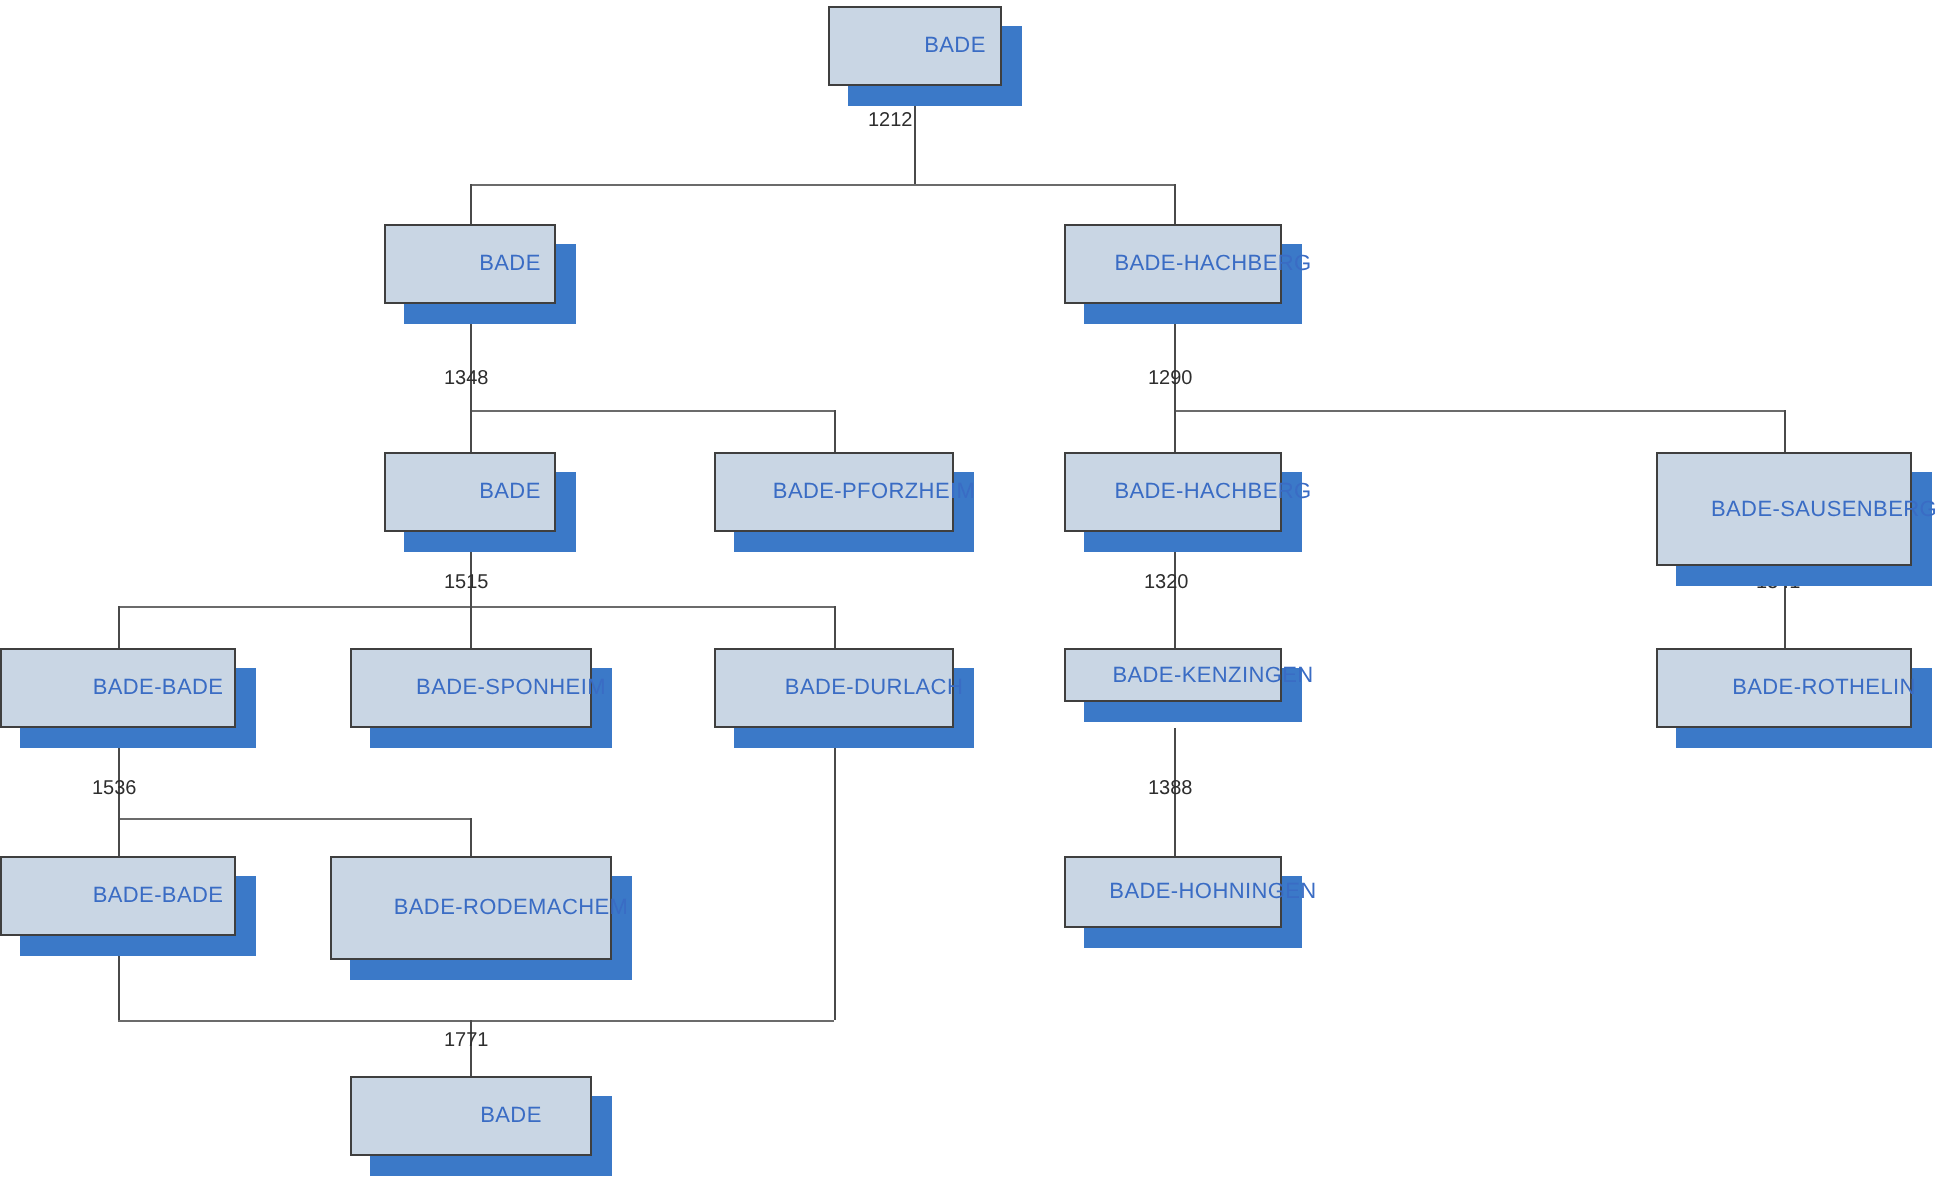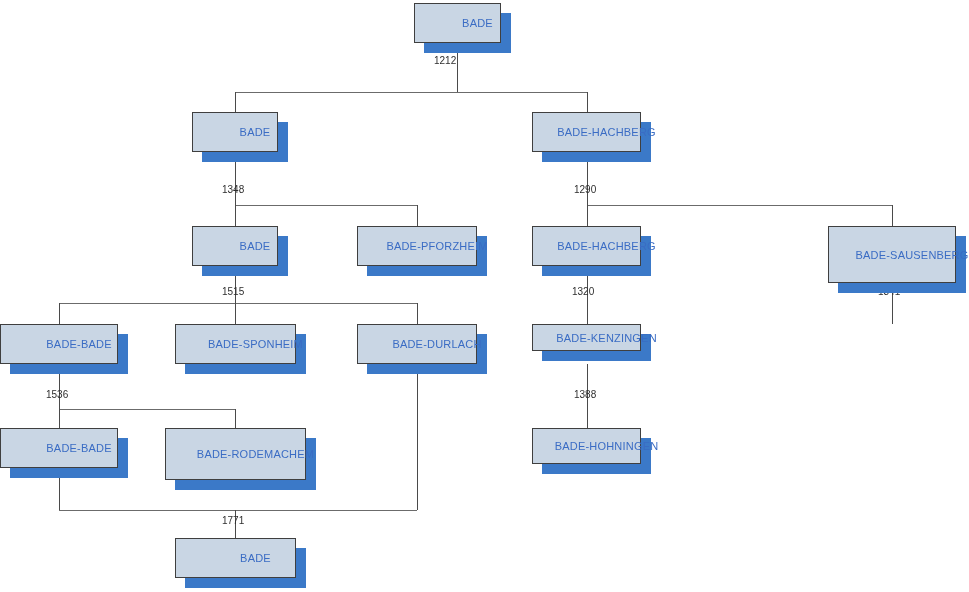--- a/index.html
+++ b/index.html
@@ -182,20 +182,26 @@
       <div class="box">
         <span class="label">BADE-SPONHEIM</span>
       </div>
     </div>
     <div class="node" style="left: 532px; top: 324px; width: 109px; height: 27px;">
       <div class="shadow"></div>
       <div class="box">
         <span class="label">BADE-KENZINGEN</span>
       </div>
     </div>
+    <div class="node" style="left: 828px; top: 324px; width: 128px; height: 40px;">
+      <div class="shadow"></div>
+      <div class="box">
+        <span class="label">BADE-ROTHELIN</span>
+      </div>
+    </div>
     <div class="node" style="left: 0px; top: 428px; width: 118px; height: 40px;">
       <div class="shadow"></div>
       <div class="box">
         <span class="label">BADE-BADE</span>
       </div>
     </div>
     <div class="node" style="left: 165px; top: 428px; width: 141px; height: 52px;">
       <div class="shadow"></div>
       <div class="box">
         <span class="label">BADE-RODEMACHEM</span>

